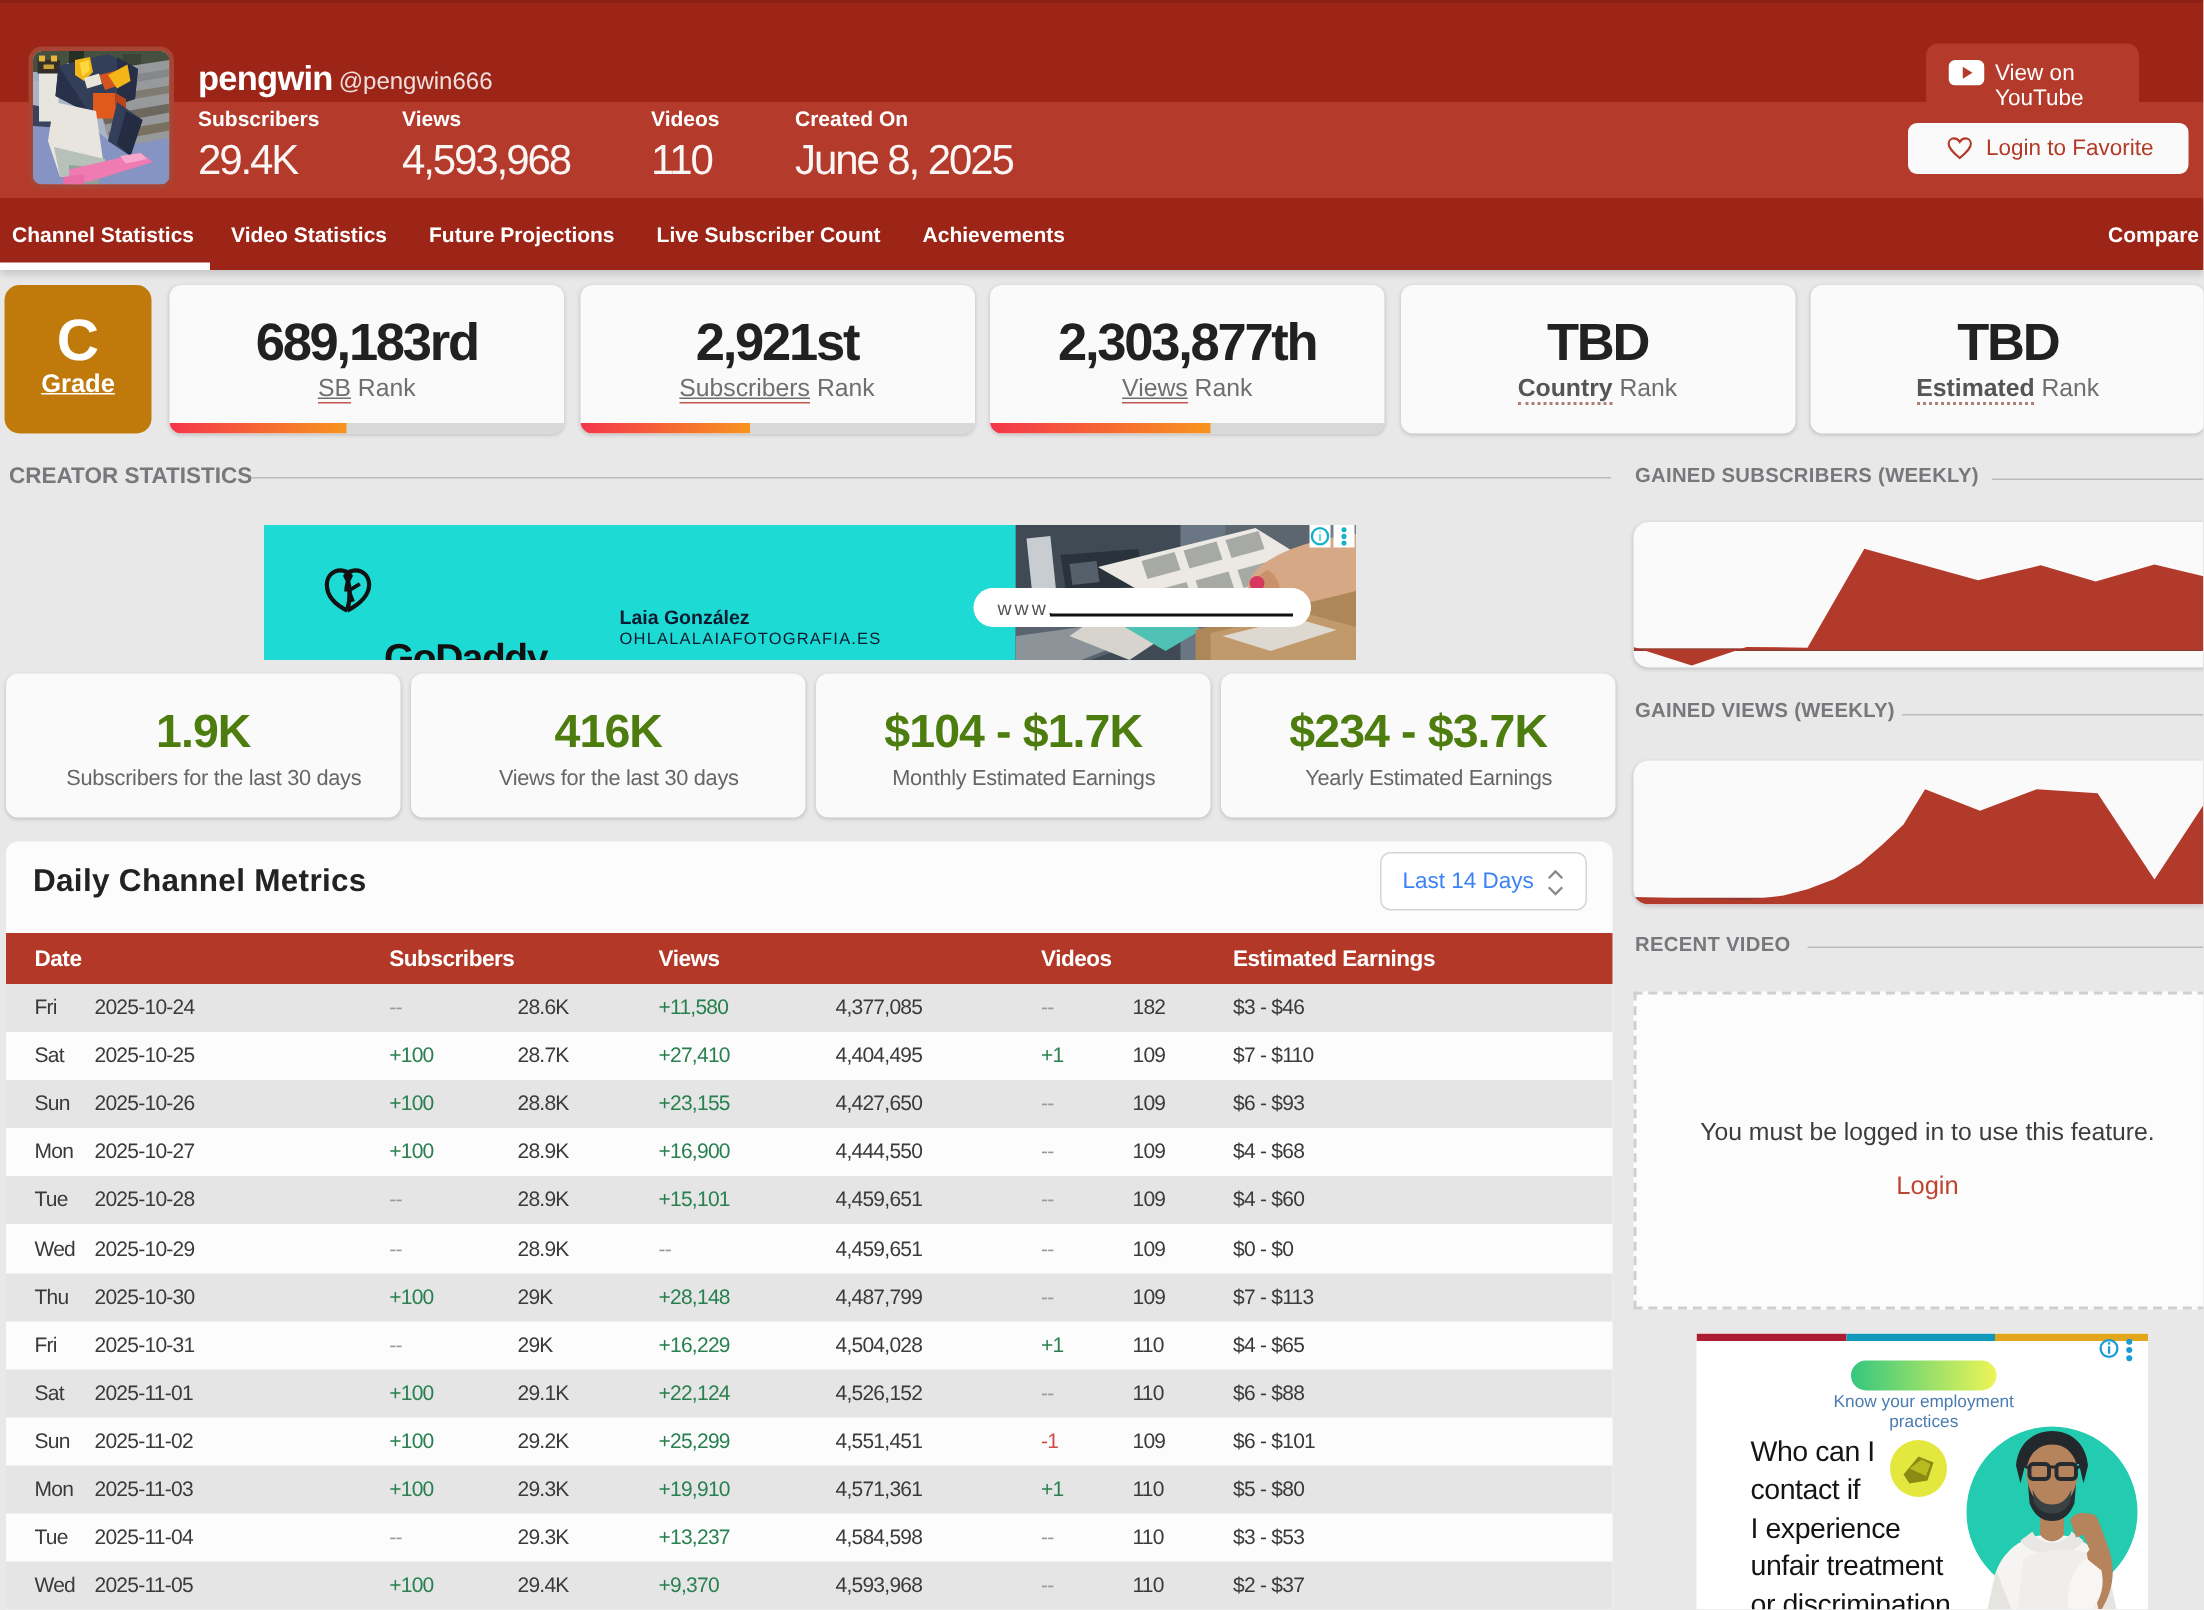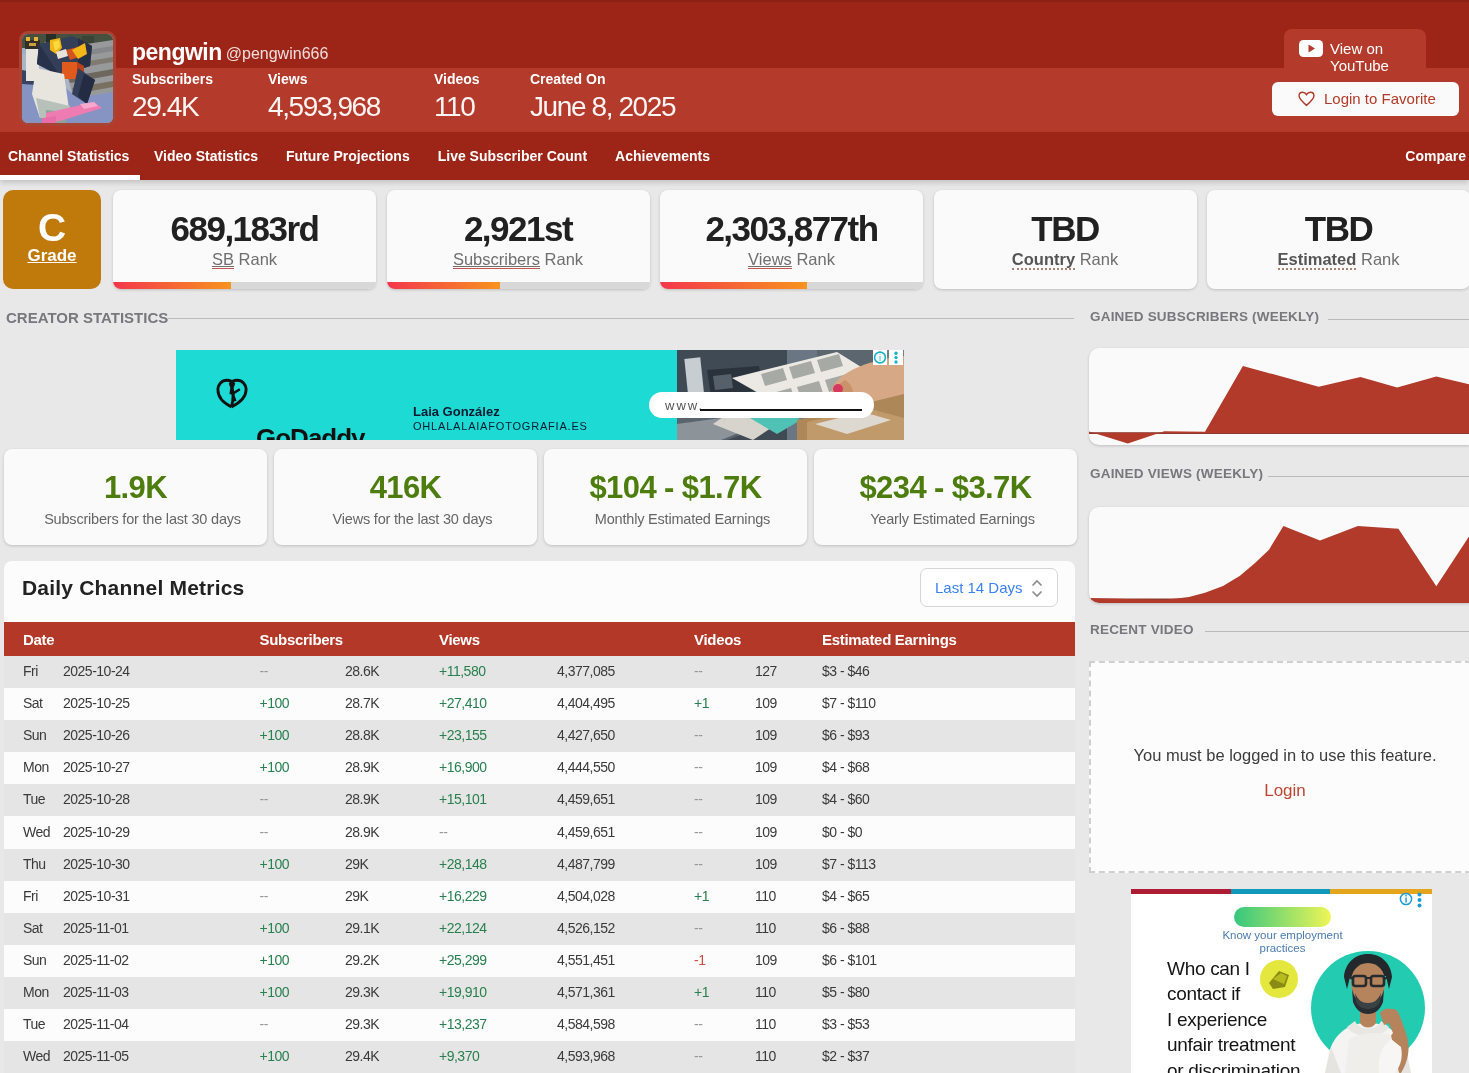--- a/index.html
+++ b/index.html
@@ -284,21 +284,21 @@
   </div>
   <div id="tbody">
 <div class="abs trow gr" style="top:95.00px">
         <div class="c0">Fri</div>
         <div class="c1">2025-10-24</div>
         <div class="c2 mut">--</div>
         <div class="c3">28.6K</div>
         <div class="c4 pos">+11,580</div>
         <div class="c5">4,377,085</div>
         <div class="c6 mut">--</div>
-        <div class="c7">127</div>
+        <div class="c7">182</div>
         <div class="c8">$3 - $46</div>
       </div>
 <div class="abs trow" style="top:127.10px">
         <div class="c0">Sat</div>
         <div class="c1">2025-10-25</div>
         <div class="c2 pos">+100</div>
         <div class="c3">28.7K</div>
         <div class="c4 pos">+27,410</div>
         <div class="c5">4,404,495</div>
         <div class="c6 pos">+1</div>

